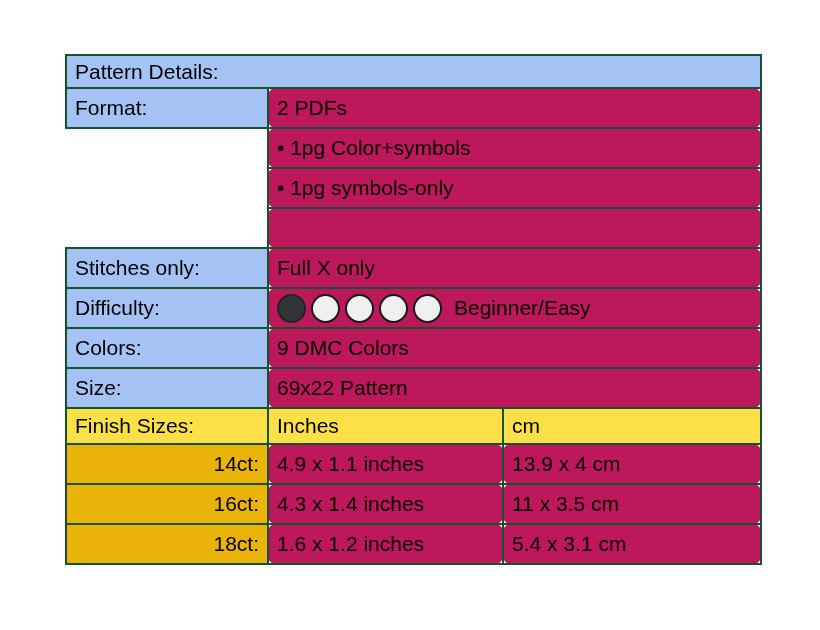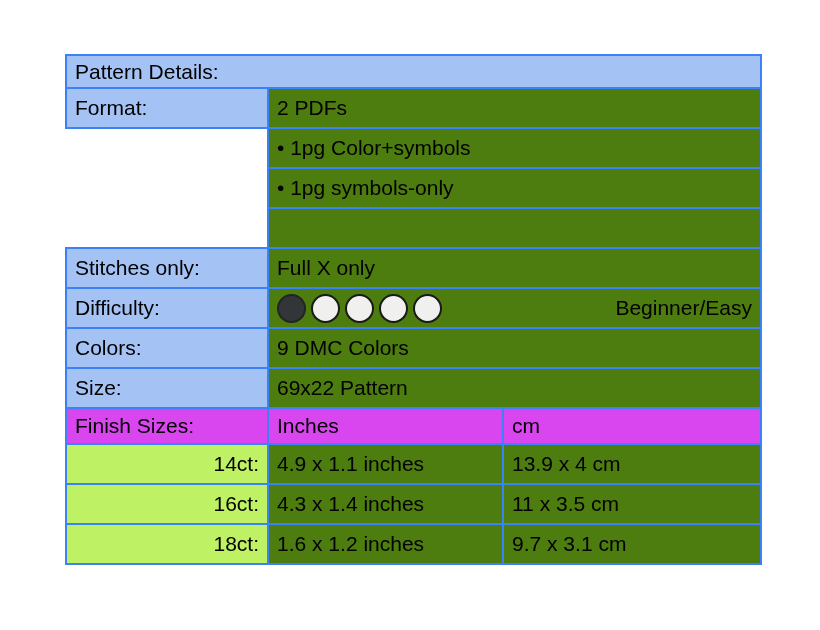--- a/index.html
+++ b/index.html
@@ -20,44 +20,43 @@
   table.details {
     position: absolute;
     left: 65px;
     top: 54px;
     border-collapse: collapse;
     table-layout: fixed;
     width: 695px;
     font-size: 21px;
   }
   td {
-    border: 2px solid #3b82f6;
+    border: 2px solid #14532d;
     padding: 0 8px;
     vertical-align: middle;
     height: 38px;
     overflow: hidden;
     white-space: nowrap;
   }
   tr.header-row td { height: 31px; }
   tr.finish-header-row td { height: 34px; }
   td.blue   { background: #a4c2f4; }
-  td.lblue  { background: #d946ef; }
-  td.gray   { background: #bef264; text-align: right; }
-  td.white  { background: #4d7c0f; }
+  td.lblue  { background: #fde047; }
+  td.gray   { background: #eab308; text-align: right; }
+  td.white  { background: #be185d; border-radius: 8px; }
   td.merged-empty {
     border-left: none;
     border-top: none;
     border-bottom: none;
     background: #ffffff;
   }
   .dots-wrap {
     display: flex;
     align-items: center;
     gap: 5px;
-    justify-content: space-between;
   }
   .dot {
     display: inline-block;
     width: 25px;
     height: 25px;
     border: 2px solid #1a1a1a;
     border-radius: 50%;
     background: #f0f0ee;
     flex: 0 0 auto;
   }
@@ -133,17 +132,17 @@
         <td class="white">13.9 x 4 cm</td>
       </tr>
       <tr>
         <td class="gray">16ct:</td>
         <td class="white">4.3 x 1.4 inches</td>
         <td class="white">11 x 3.5 cm</td>
       </tr>
       <tr>
         <td class="gray">18ct:</td>
         <td class="white">1.6 x 1.2 inches</td>
-        <td class="white">9.7 x 3.1 cm</td>
+        <td class="white">5.4 x 3.1 cm</td>
       </tr>
     </tbody>
   </table>
 </div>
 
 </body></html>

